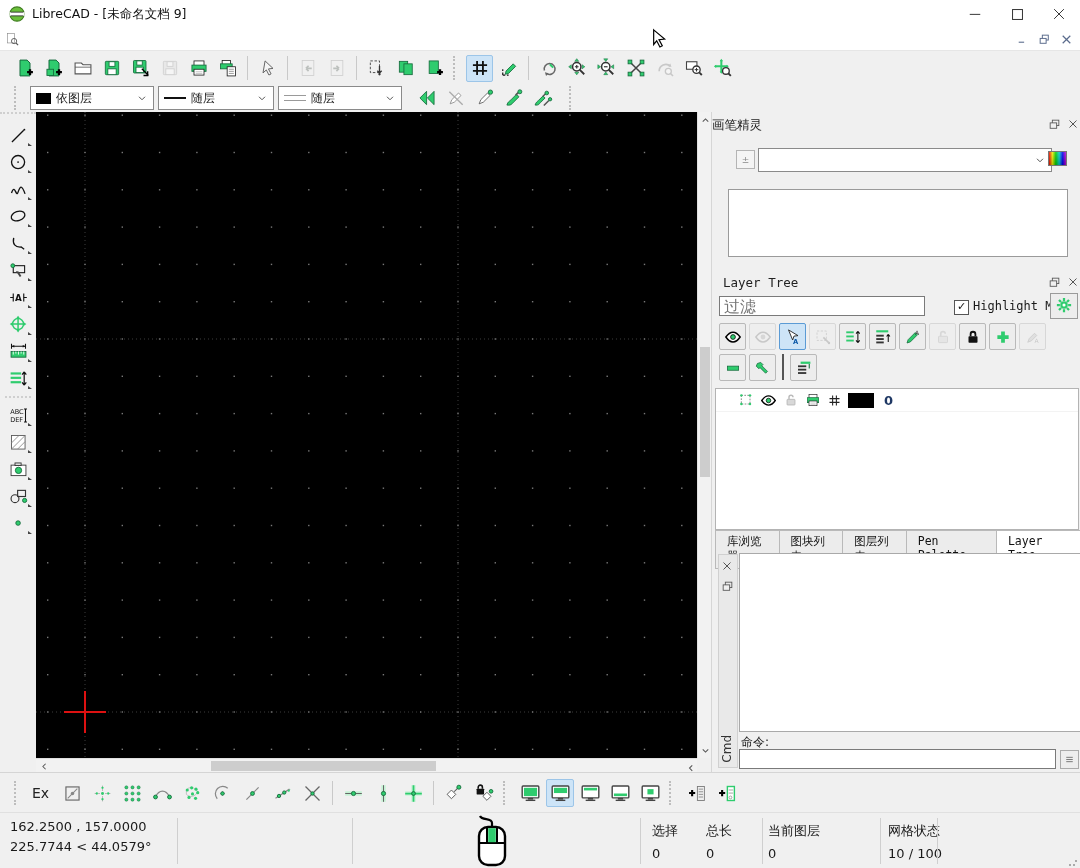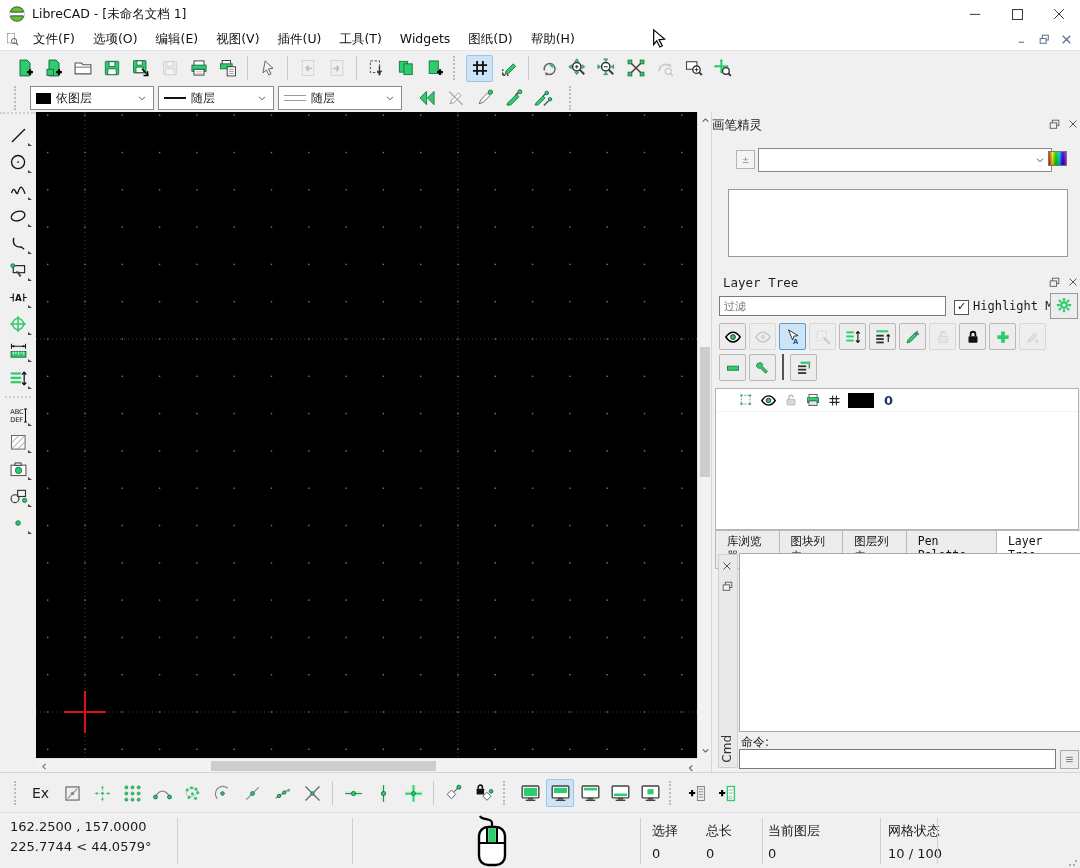--- a/index.html
+++ b/index.html
@@ -46,21 +46,21 @@
   .sb-thumb{position:absolute;background:#cdcdcd;}
   
   .dock{position:absolute;left:711px;top:112px;width:369px;height:660px;background:#f0f0f0;border-left:1px solid #d6d6d6;}
   .panel-title{position:absolute;font-size:12.5px;color:#222;}
   .pt-btn{position:absolute;width:16px;height:16px;display:flex;align-items:center;justify-content:center;background:transparent;border:none;padding:0;}
   .pw-mini{position:absolute;left:24px;top:38px;width:17px;height:17px;background:#f4f4f4;border:1px solid #b4b4b4;font-size:9px;color:#888;display:flex;align-items:center;justify-content:center;}
   .pw-combo{position:absolute;left:46px;top:36px;width:282px;height:22px;}
   .pw-color{position:absolute;left:336px;top:39px;width:19px;height:15px;border:1px solid #777;
     background:linear-gradient(180deg,rgba(255,255,255,.15),rgba(0,0,0,.2)),linear-gradient(90deg,#e00,#ee0,#0c0,#0cc,#00e,#c0c);}
   .pw-list{position:absolute;left:16px;top:77px;width:338px;height:66px;background:#fff;border:1px solid #9a9a9a;}
-  .lt-filter{position:absolute;left:7px;top:184px;width:227px;height:20px;border:1px solid #7a7a7a;background:#fff;font-size:11px;padding:0 4px;box-sizing:border-box;font-family:"DejaVu Sans",sans-serif;}
+  .lt-filter{position:absolute;left:7px;top:184px;width:206px;height:20px;border:1px solid #7a7a7a;background:#fff;font-size:16px;padding:0 4px;box-sizing:border-box;font-family:"DejaVu Sans",sans-serif;}
   .lt-check{position:absolute;left:242px;top:188px;width:13px;height:13px;background:#fff;border:1px solid #555;font-size:11px;line-height:12px;text-align:center;color:#111;}
   .lt-chklabel{position:absolute;left:261px;top:187px;font-family:"DejaVu Sans Mono",monospace;font-size:12px;}
   .lt-gear{position:absolute;left:338px;top:181px;width:28px;height:26px;background:#ededed;border:1px solid #9a9a9a;display:flex;align-items:center;justify-content:center;padding:0;}
   .ltb-row{position:absolute;display:flex;gap:3px;}
   .ltb{width:27px;height:27px;background:#ededed;border:1px solid #b9b9b9;border-radius:2px;display:flex;align-items:center;justify-content:center;padding:0;}
   .ltb.active{background:#cde4f7;border-color:#5b9bd5;}
   .ltb.disabled{opacity:.45;filter:grayscale(.8);}
   .ltb-sep{width:2px;height:26px;background:#555;margin:0 3px;}
   .lt-list{position:absolute;left:3px;top:276px;width:362px;height:140px;background:#fff;border:1px solid #b3b3b3;}
   .layer-row{height:22px;display:flex;align-items:center;gap:6px;padding-left:22px;border-bottom:1px solid #f3f3f3;}
@@ -101,21 +101,21 @@
 <div class="app">
 
   <div class="titlebar">
     <span class="logo" id="logo">
         <svg xmlns="http://www.w3.org/2000/svg" viewBox="0 0 24 24" width="18" height="18">
           <circle cx="12" cy="12" r="9.5" fill="#6abf3a" stroke="#3f7d1f" stroke-width="1.5"></circle>
           <path d="M2 9.5h20v5H2z" fill="#fff"></path>
           <path d="M3.5 9.5h17M3.5 14.5h17" stroke="#333" stroke-width="1.2"></path>
         </svg>
       </span>
-    <span class="title">LibreCAD - [未命名文档 1]</span>
+    <span class="title">LibreCAD - [未命名文档 9]</span>
     <div class="wctl">
       <button class="wbtn" id="wmin">
           <svg xmlns="http://www.w3.org/2000/svg" viewBox="0 0 24 24" width="18" height="18">
             <path d="M5 12.5h14" stroke="#333" stroke-width="1.3"></path>
           </svg>
         </button>
       <button class="wbtn" id="wmax">
           <svg xmlns="http://www.w3.org/2000/svg" viewBox="0 0 24 24" width="17" height="17">
             <rect x="5" y="5" width="14" height="14" fill="none" stroke="#333" stroke-width="1.4"></rect>
           </svg>
@@ -129,31 +129,20 @@
   </div>
 
   <div class="menubar">
     <span class="docicon" id="docicon">
         <svg xmlns="http://www.w3.org/2000/svg" viewBox="0 0 24 24" width="15" height="15">
           <rect x="4" y="2.5" width="11" height="15" fill="#fff" stroke="#888"></rect>
           <circle cx="14.5" cy="14.5" r="4.2" fill="none" stroke="#555" stroke-width="1.4"></circle>
           <path d="M17.6 17.6l3.4 3.4" stroke="#555" stroke-width="1.8"></path>
         </svg>
       </span>
-    <nav id="menus" style="display:flex;">
-        <span class="menu-item">文件(F)</span>
-        <span class="menu-item">选项(O)</span>
-        <span class="menu-item">编辑(E)</span>
-        <span class="menu-item">视图(V)</span>
-        <span class="menu-item">插件(U)</span>
-        <span class="menu-item">工具(T)</span>
-        <span class="menu-item">Widgets</span>
-        <span class="menu-item">图纸(D)</span>
-        <span class="menu-item">帮助(H)</span>
-      </nav>
     <div class="mdictl">
       <button class="mbtn" id="mdimin">
           <svg xmlns="http://www.w3.org/2000/svg" viewBox="0 0 24 24" width="13" height="13">
             <path d="M5 17h10" stroke="#5a6b8c" stroke-width="2"></path>
           </svg>
         </button>
       <button class="mbtn" id="mdirest">
           <svg xmlns="http://www.w3.org/2000/svg" viewBox="0 0 24 24" width="13" height="13">
             <rect x="8" y="4" width="11" height="9" fill="none" stroke="#5a6b8c" stroke-width="1.8"></rect>
             <rect x="4" y="10" width="11" height="9" fill="#fff" stroke="#5a6b8c" stroke-width="1.8"></rect>

